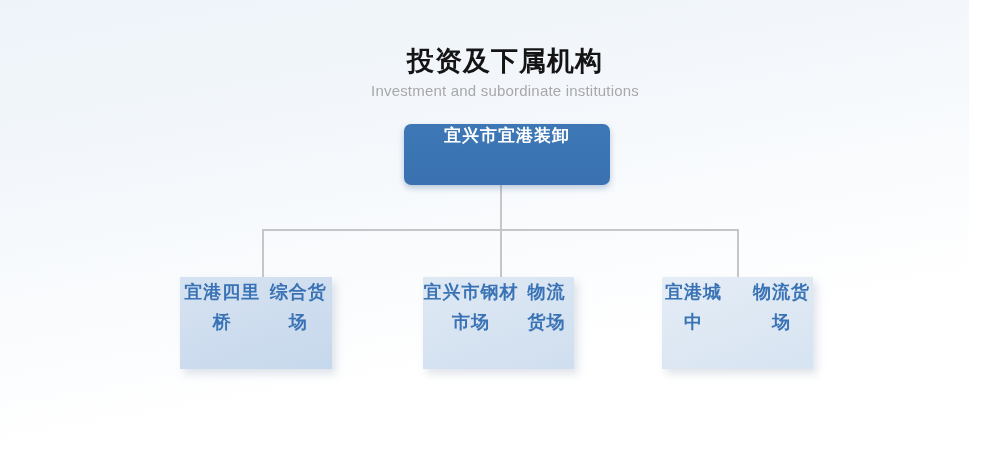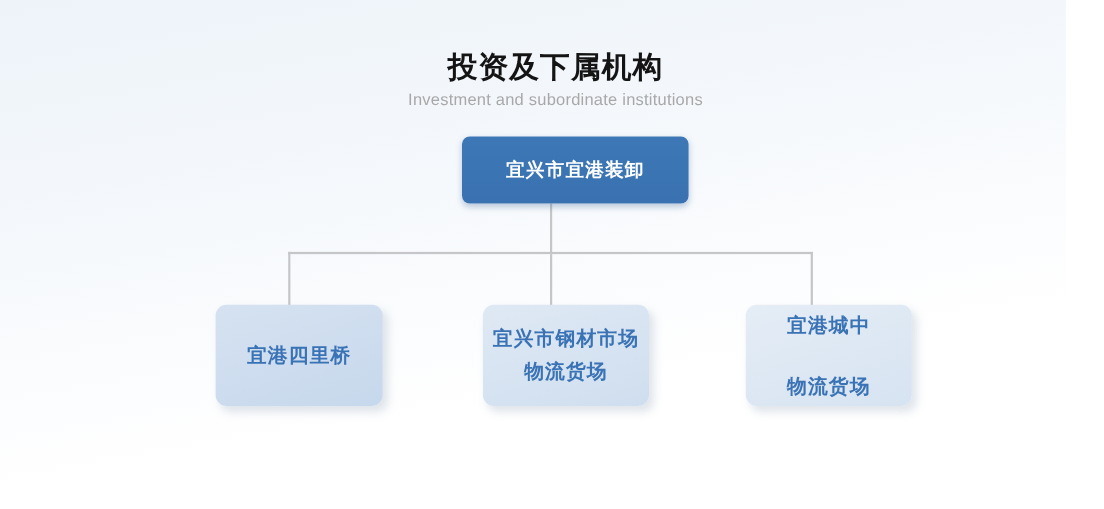--- a/index.html
+++ b/index.html
@@ -33,43 +33,41 @@
   .subtitle {
     margin-top: 5px;
     font-size: 15px;
     color: #a8a8a8;
     letter-spacing: 0.2px;
   }
   .node {
     position: absolute;
     box-sizing: border-box;
     display: flex;
-    flex-direction: column;
     justify-content: center;
     text-align: center;
-    margin-left: 16px;
   }
   .root-node {
     left: 404px;
     top: 124px;
     width: 206px;
     height: 61px;
     border-radius: 7px;
     background: linear-gradient(180deg, #3d77b6 0%, #3a72b1 100%);
     box-shadow: 0 3px 6px rgba(70, 110, 160, 0.35);
     color: #ffffff;
     font-size: 17px;
     font-weight: bold;
     line-height: 24px;
     letter-spacing: 1px;
   }
   .child-node {
     top: 277px;
     height: 92px;
-    border-radius: 10px;
+    border-radius: 0;
     color: #3a73b5;
     font-size: 18px;
     font-weight: bold;
     line-height: 30px;
     letter-spacing: 1px;
     box-shadow: 4px 5px 8px rgba(130, 150, 175, 0.25);
   }
   .child-1 {
     left: 180px;
     width: 152px;
@@ -136,20 +134,21 @@
   <div class="connector conn-left-drop"></div>
   <div class="connector conn-mid-drop"></div>
   <div class="connector conn-right-drop"></div>
 
   <div class="node root-node">
     <div>宜兴市宜港装卸</div>
   </div>
 
   <div class="node child-node child-1">
     <div>宜港四里桥</div>
+    <div>综合货场</div>
   </div>
 
   <div class="node child-node child-2">
     <div>宜兴市钢材市场</div>
     <div>物流货场</div>
   </div>
 
   <div class="node child-node child-3">
     <div>宜港城中</div>
     <div>物流货场</div>

